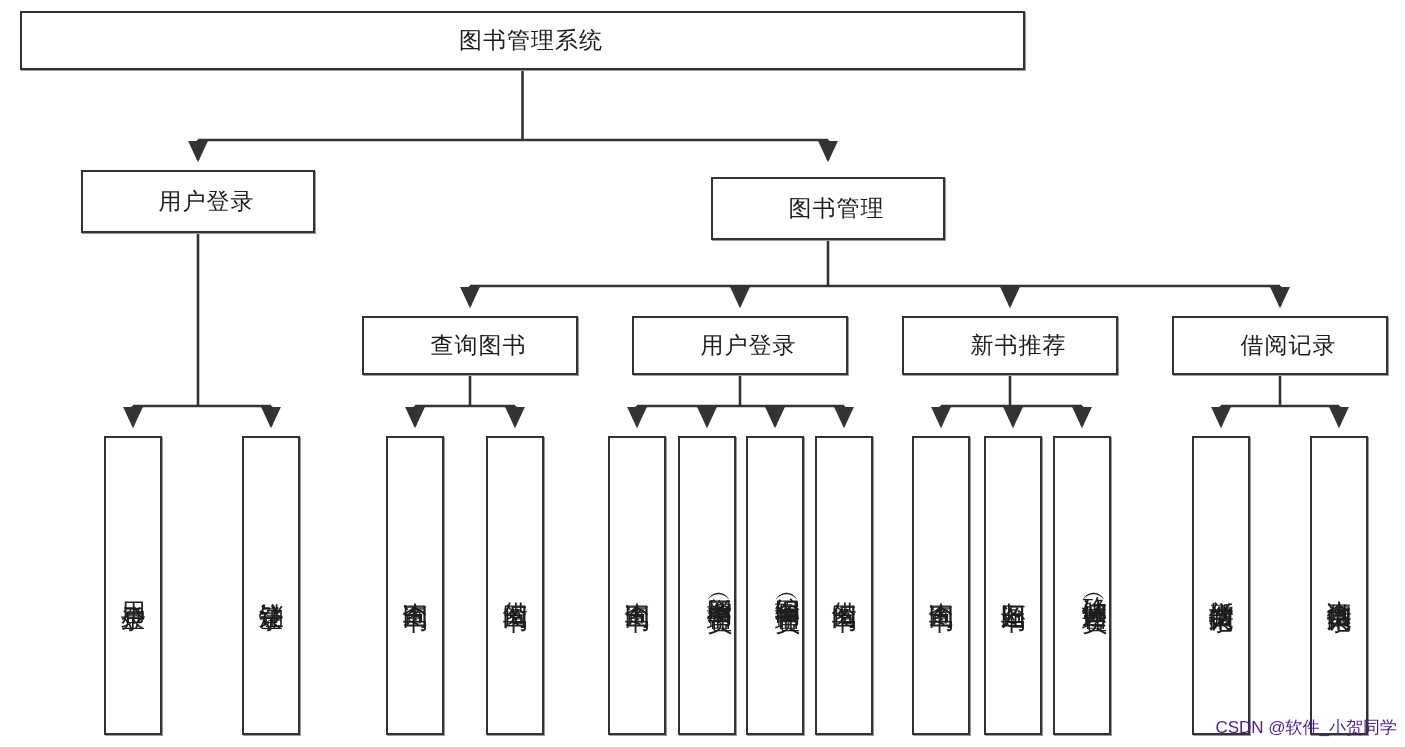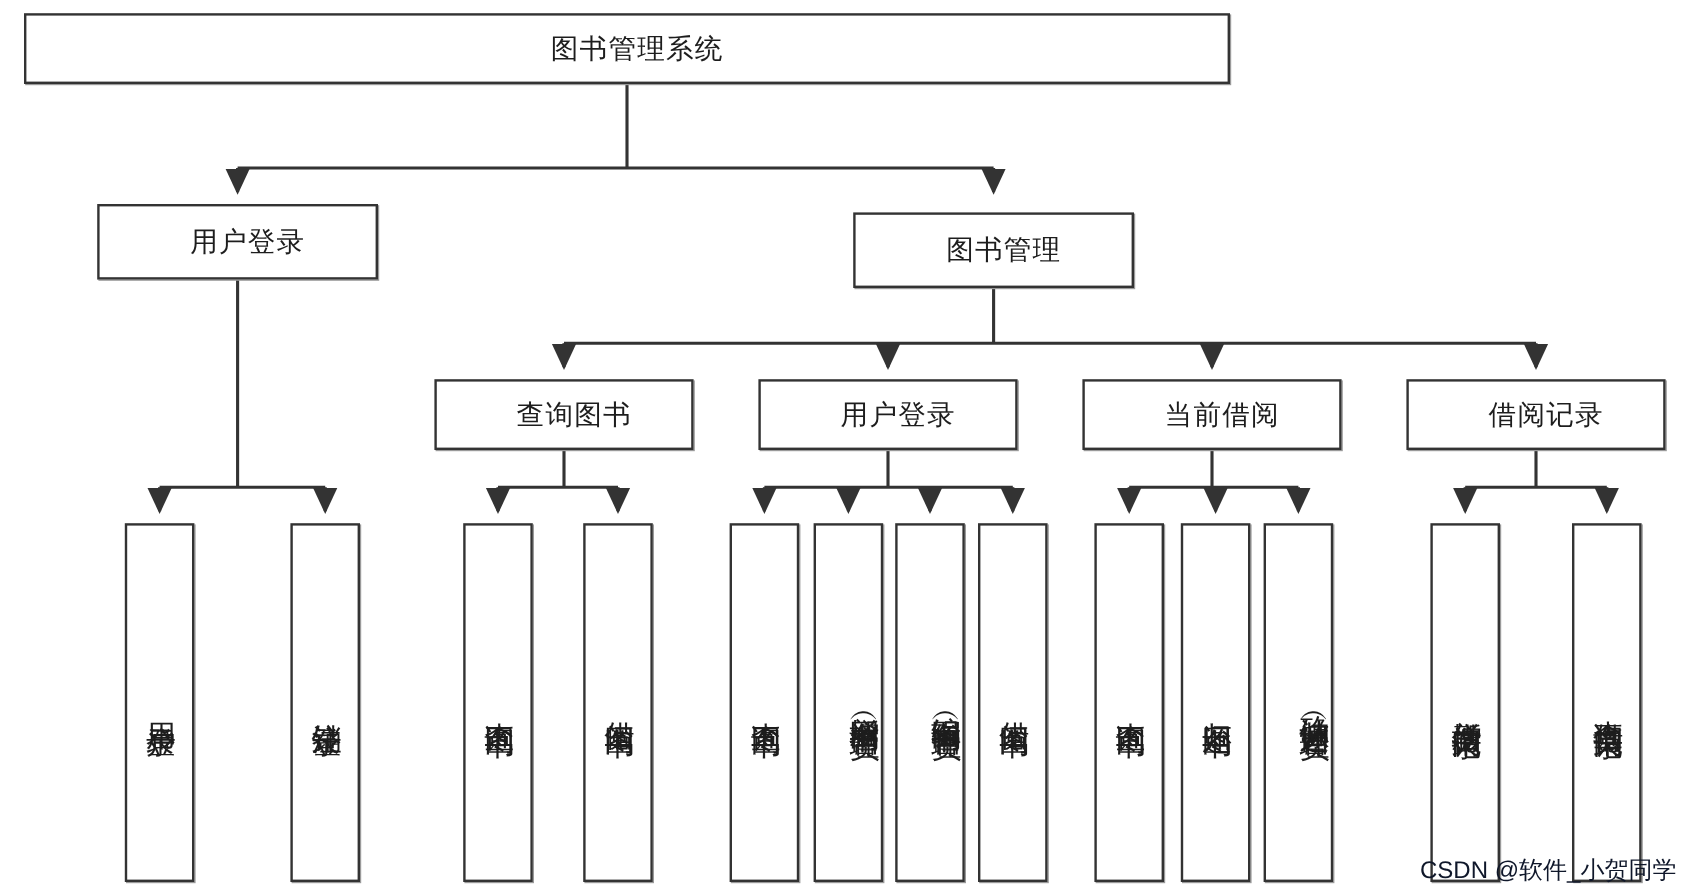--- a/index.html
+++ b/index.html
@@ -52,22 +52,22 @@
     white-space: nowrap;
     padding: 4px 0;
   }
   .node-v.tall {
     align-items: flex-start;
   }
   .watermark {
     position: absolute;
     right: 8px;
     bottom: 8px;
-    font-size: 20px;
-    color: #0f172a;
+    font-size: 17px;
+    color: #4c1d95;
     white-space: nowrap;
     user-select: none;
   }
 </style>
 </head>
 <body>
 
 <div id="diagram-root">
 
   <svg class="connectors" viewBox="0 0 1405 747" xmlns="http://www.w3.org/2000/svg">
@@ -123,21 +123,21 @@
       <div class="node node-h" style="left: 711px; top: 177px; width: 234px; height: 63px;">
         <span>图书管理</span>
       </div>
       <div class="node node-h" style="left: 362px; top: 316px; width: 216px; height: 59px;">
         <span>查询图书</span>
       </div>
       <div class="node node-h" style="left: 632px; top: 316px; width: 216px; height: 59px;">
         <span>用户登录</span>
       </div>
       <div class="node node-h" style="left: 902px; top: 316px; width: 216px; height: 59px;">
-        <span>当前借阅</span>
+        <span>新书推荐</span>
       </div>
       <div class="node node-h" style="left: 1172px; top: 316px; width: 216px; height: 59px; justify-content: center;">
         <span>借阅记录</span>
       </div>
       <div class="node node-v" style="left: 104px; top: 436px; width: 58px; height: 299px;">
         <span>用户登录</span>
       </div>
       <div class="node node-v" style="left: 242px; top: 436px; width: 58px; height: 299px;">
         <span>注销登录</span>
       </div>

